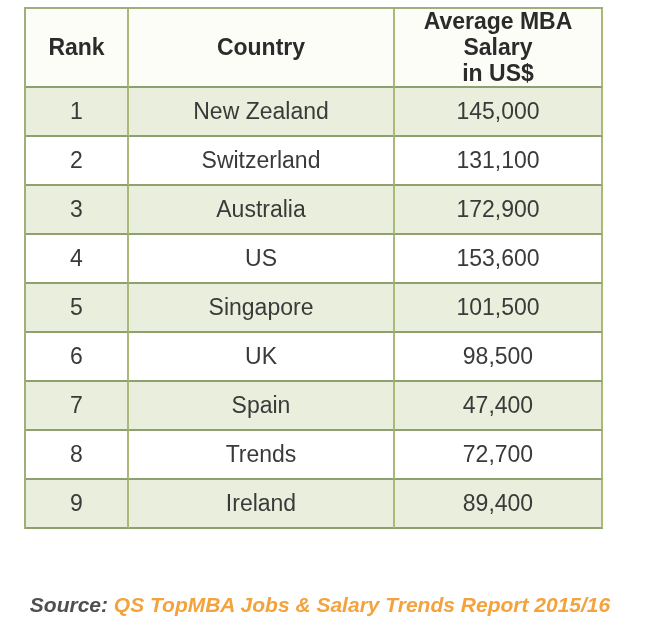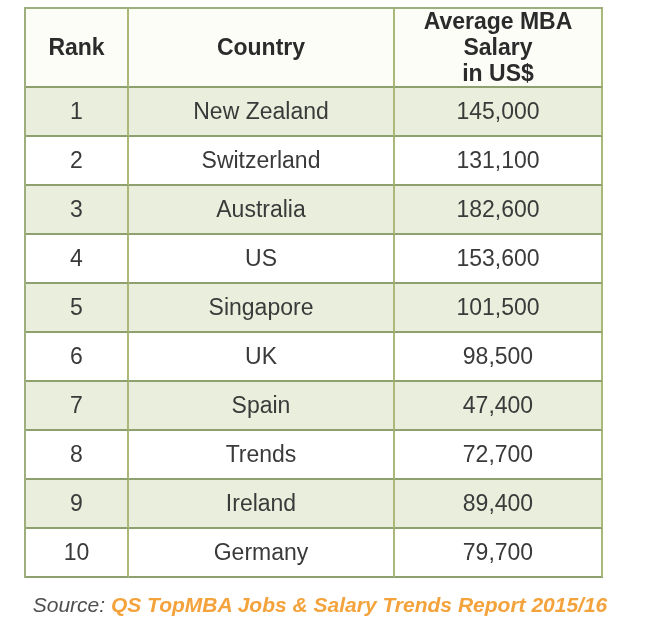--- a/index.html
+++ b/index.html
@@ -67,21 +67,21 @@
     position:absolute;
     left:0; top:593px;
     width:640px;
     text-align:center;
     font-size:21px;
     font-style:italic;
     white-space:nowrap;
   }
   .source-label{
     color:var(--source-gray);
-    font-weight:400;
+    font-weight:700;
   }
   .source-link{
     color:var(--accent-orange);
     font-weight:bold;
     text-decoration:none;
     cursor:pointer;
     text-align:center;
   }
 </style>
 </head>
@@ -108,21 +108,21 @@
         <td>145,000</td>
       </tr>
       <tr>
         <td>2</td>
         <td>Switzerland</td>
         <td>131,100</td>
       </tr>
       <tr>
         <td>3</td>
         <td>Australia</td>
-        <td>182,600</td>
+        <td>172,900</td>
       </tr>
       <tr>
         <td>4</td>
         <td>US</td>
         <td>153,600</td>
       </tr>
       <tr>
         <td>5</td>
         <td>Singapore</td>
         <td>101,500</td>
@@ -140,25 +140,20 @@
       <tr>
         <td>8</td>
         <td>Trends</td>
         <td>72,700</td>
       </tr>
       <tr>
         <td>9</td>
         <td>Ireland</td>
         <td>89,400</td>
       </tr>
-      <tr>
-        <td>10</td>
-        <td>Germany</td>
-        <td>79,700</td>
-      </tr>
     </tbody>
 </table>
 
 <div class="source-line">
   <span class="source-label">Source:</span>
   <span> </span>
   <a class="source-link">QS TopMBA Jobs &amp; Salary Trends Report 2015/16</a>
 </div>
 
 </body></html>

